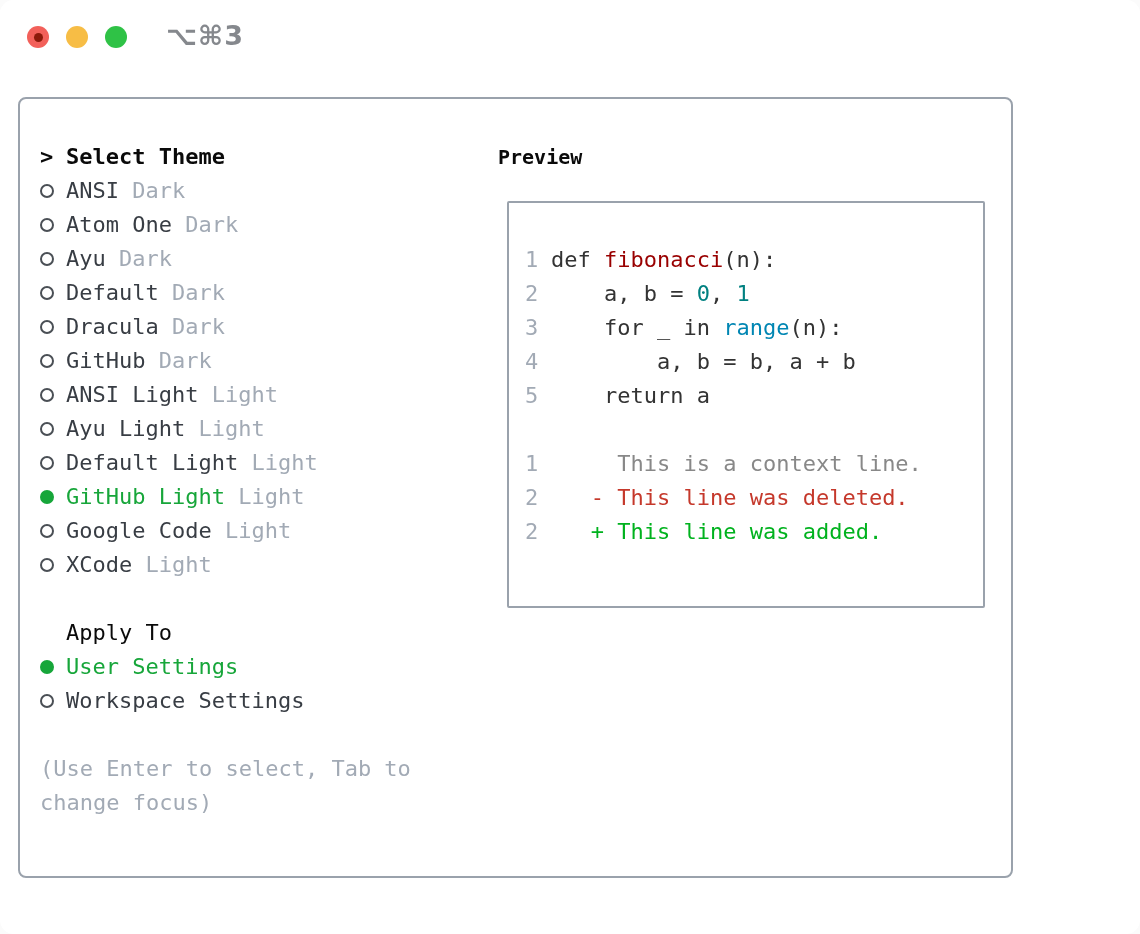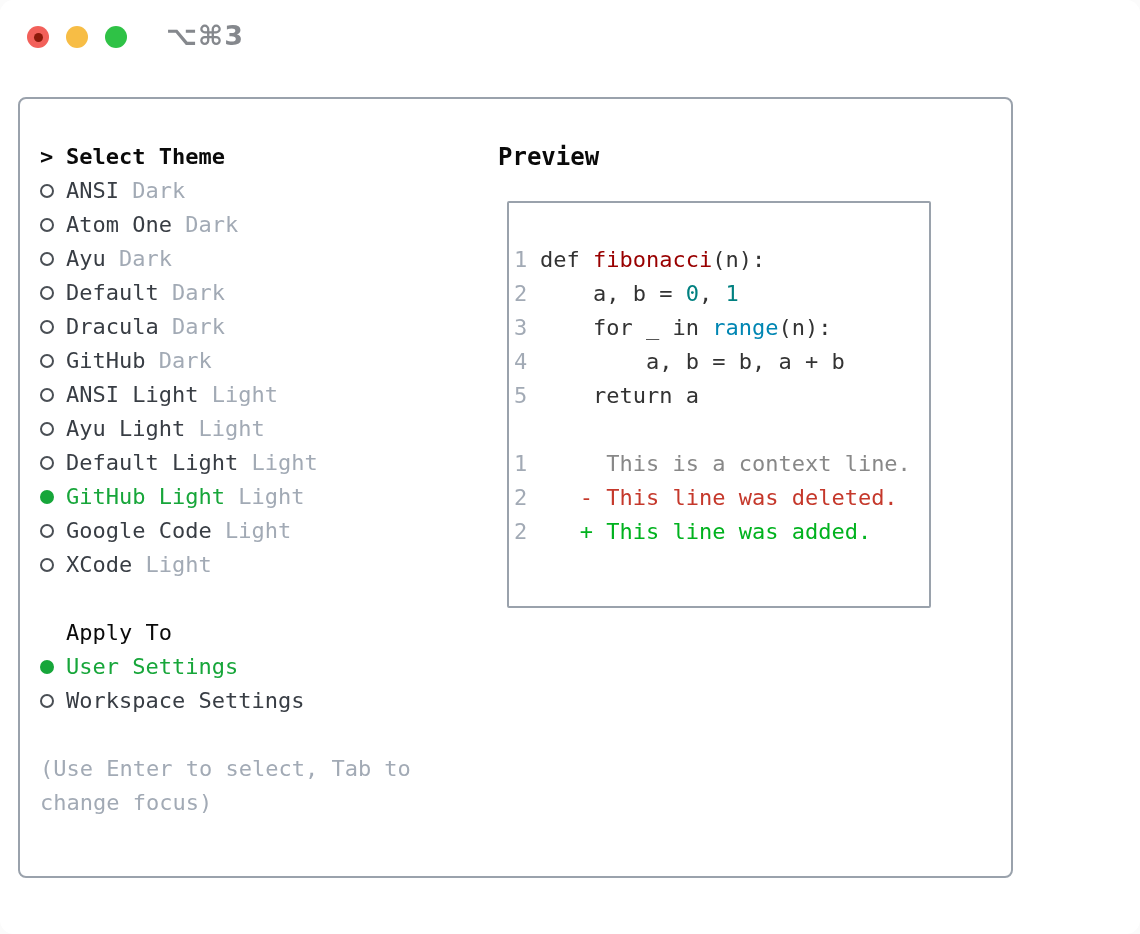--- a/index.html
+++ b/index.html
@@ -34,23 +34,23 @@
   .row.header .label{font-weight:700;color:var(--heading);}
   .row.section-title .label{color:var(--heading);text-align:right;}
   .bullet{width:14px;height:14px;border-radius:50%;border:2px solid #4a4f55;background:transparent;}
   .bullet.filled{border-color:var(--accent);background:var(--accent);}
   .row.selected .label{color:var(--accent);}
   .label .variant{color:var(--muted);}
   .spacer{height:34px;}
   .hint{margin-top:0;width:412px;font-size:22px;line-height:34px;color:var(--muted);}
   
   .preview-title{position:absolute;left:478px;top:41px;height:34px;line-height:34px;
-    font-size:24px;font-weight:700;color:var(--heading);}
-  .preview-box{position:absolute;left:487px;top:102px;width:424px;height:407px;
-    border:2px solid var(--border);border-radius:2px;background:#fff;padding:40px 0 0 5px;overflow:hidden;}
+    font-size:20px;font-weight:700;color:var(--heading);}
+  .preview-box{position:absolute;left:487px;top:102px;width:478px;height:407px;
+    border:2px solid var(--border);border-radius:2px;background:#fff;padding:40px 0 0 16px;overflow:hidden;}
   .pline{height:34px;line-height:34px;font-size:22px;white-space:pre;}
   .ln{display:inline-block;width:26px;color:var(--muted);}
   .tk-code{color:var(--code);}
   .tk-fn{color:var(--fn);}
   .tk-num{color:var(--num);}
   .tk-builtin{color:var(--builtin);}
   .tk-context{color:var(--context);text-align:center;}
   .tk-deleted{color:var(--deleted);text-align:right;}
   .tk-added{color:var(--added);}
 </style>

